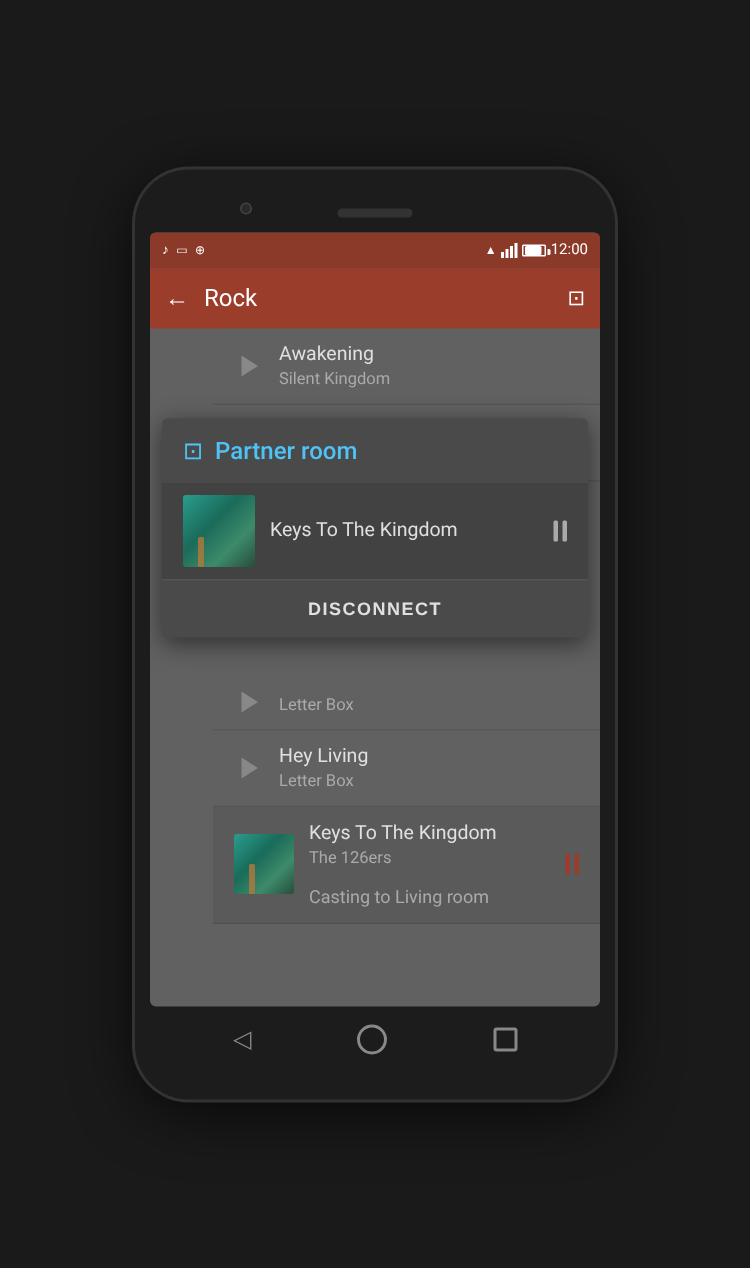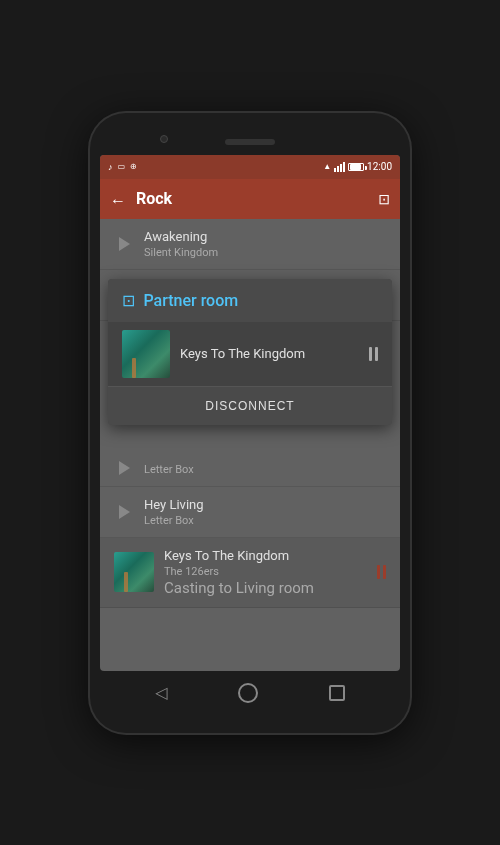--- a/index.html
+++ b/index.html
@@ -96,33 +96,34 @@
     .back-arrow {
       color: white;
       font-size: 16px;
       margin-right: 10px;
       cursor: pointer;
     }
 
     .toolbar-title {
       color: white;
       font-size: 16px;
-      font-weight: 700;
+      font-weight: 400;
       flex: 1;
     }
 
     .cast-icon-toolbar {
       color: white;
       font-size: 14px;
     }
 
     .track-list {
       flex: 1;
       overflow: hidden;
       position: relative;
+      padding-left: 42px;
     }
 
     .track-item {
       display: flex;
       align-items: center;
       padding: 10px 14px;
       background: #616161;
       border-bottom: 1px solid rgba(0,0,0,0.1);
       position: relative;
     }
@@ -185,22 +186,22 @@
     }
 
     .track-artist {
       color: #aaaaaa;
       font-size: 11px;
       margin-top: 2px;
     }
 
     .track-casting {
       color: #aaaaaa;
-      font-size: 15px;
-      margin-top: 1px;
+      font-size: 12px;
+      margin-top: 13px;
     }
 
     .pause-icon {
       color: #9B3D2B;
       font-size: 16px;
       display: flex;
       gap: 3px;
     }
 
     .pause-bar {
@@ -282,21 +283,21 @@
 
     .disconnect-btn {
       display: block;
       width: 100%;
       padding: 12px;
       background: #4a4a4a;
       border: none;
       color: #e0e0e0;
       font-size: 12px;
       letter-spacing: 1px;
-      font-weight: 400;
+      font-weight: 700;
       cursor: pointer;
       border-top: 1px solid #555;
     }
 
     .phone-bottom-bar {
       height: 44px;
       background: #1c1c1c;
       display: flex;
       align-items: center;
       justify-content: space-around;

